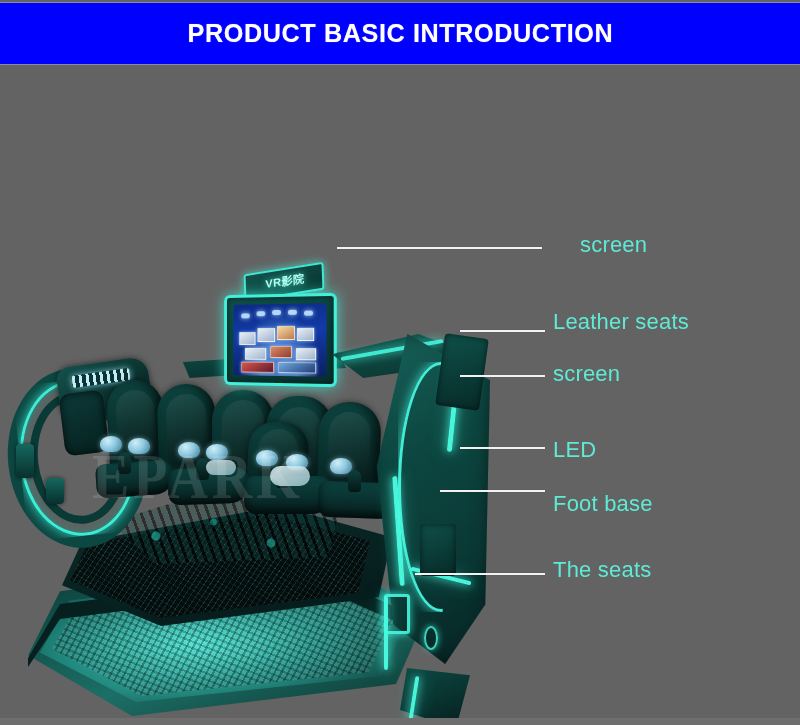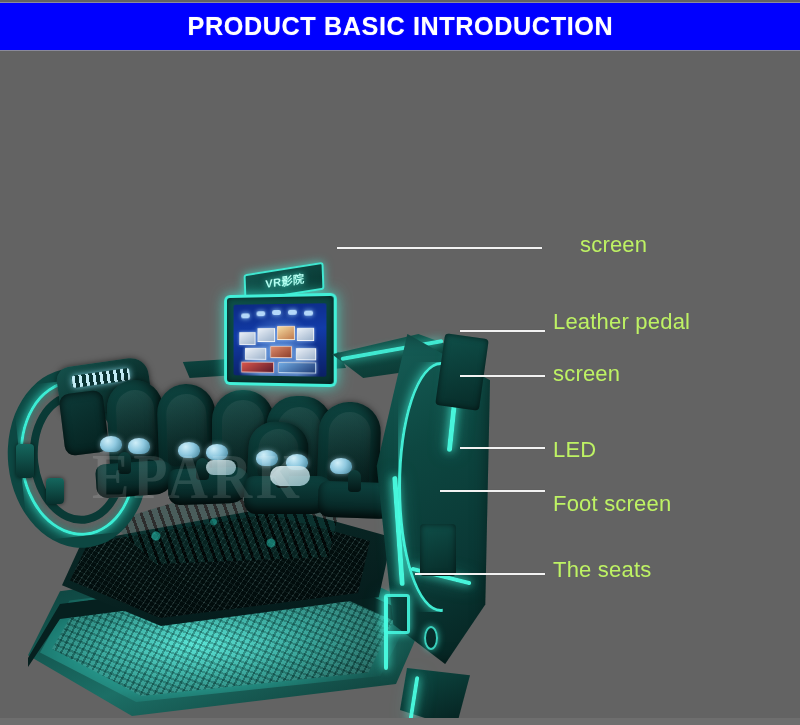--- a/index.html
+++ b/index.html
@@ -8,21 +8,21 @@
     font-family:"Liberation Sans", sans-serif;
     background:#636363;
     position:relative;
     overflow:hidden;
   }
 
   
   #banner{
     position:absolute;
     left:0; top:2px;
-    width:800px; height:49px;
+    width:800px; height:63px;
     background:#0000ff;
     display:flex;
     align-items:center;
     justify-content:center;
     border-top:1px solid #8a8a9c;
     border-bottom:1px solid #8a8a9c;
   }
   #banner-title{
     color:#ffffff;
     font-size:26px;
@@ -345,21 +345,21 @@
 
   
   .leader{
     position:absolute;
     height:2px;
     background:#f2f2f2;
     box-shadow:0 0 1px rgba(0,0,0,.25);
   }
   .callout-label{
     position:absolute;
-    color:#bef264;
+    color:#5eead4;
     font-size:22px;
     font-family:"Liberation Sans", sans-serif;
     white-space:nowrap;
     letter-spacing:.2px;
   }
 </style>
 </head>
 <body>
 
 <div id="banner">
@@ -455,29 +455,29 @@
     <div style="position:absolute; left:400px; top:492px; width:70px; height:60px; background:linear-gradient(160deg,#0d4a44,#051e1d); clip-path:polygon(10% 0,100% 12%,80% 100%,0 70%);"></div>
     <div class="panel-led" style="left:412px; top:500px; width:4px; height:44px; transform:rotate(9deg);"></div>
 
     <div class="watermark">EPARK</div>
   </div>
 
   <div class="leader" style="left:337px; top:181px; width:205px;"></div>
   <div class="callout-label" style="left:580px; top:166px;">screen</div>
 
   <div class="leader" style="left:460px; top:264px; width:85px;"></div>
-  <div class="callout-label" style="left:553px; top:243px;">Leather pedal</div>
+  <div class="callout-label" style="left:553px; top:243px;">Leather seats</div>
 
   <div class="leader" style="left:460px; top:309px; width:85px;"></div>
   <div class="callout-label" style="left:553px; top:295px;">screen</div>
 
   <div class="leader" style="left:460px; top:381px; width:85px;"></div>
   <div class="callout-label" style="left:553px; top:371px;">LED</div>
 
   <div class="leader" style="left:440px; top:424px; width:105px;"></div>
-  <div class="callout-label" style="left:553px; top:425px;">Foot screen</div>
+  <div class="callout-label" style="left:553px; top:425px;">Foot base</div>
 
   <div class="leader" style="left:415px; top:507px; width:130px;"></div>
   <div class="callout-label" style="left:553px; top:491px;">The seats</div>
 
 </div>
 
 <div id="bottom-strip"></div>
 
 </body></html>

